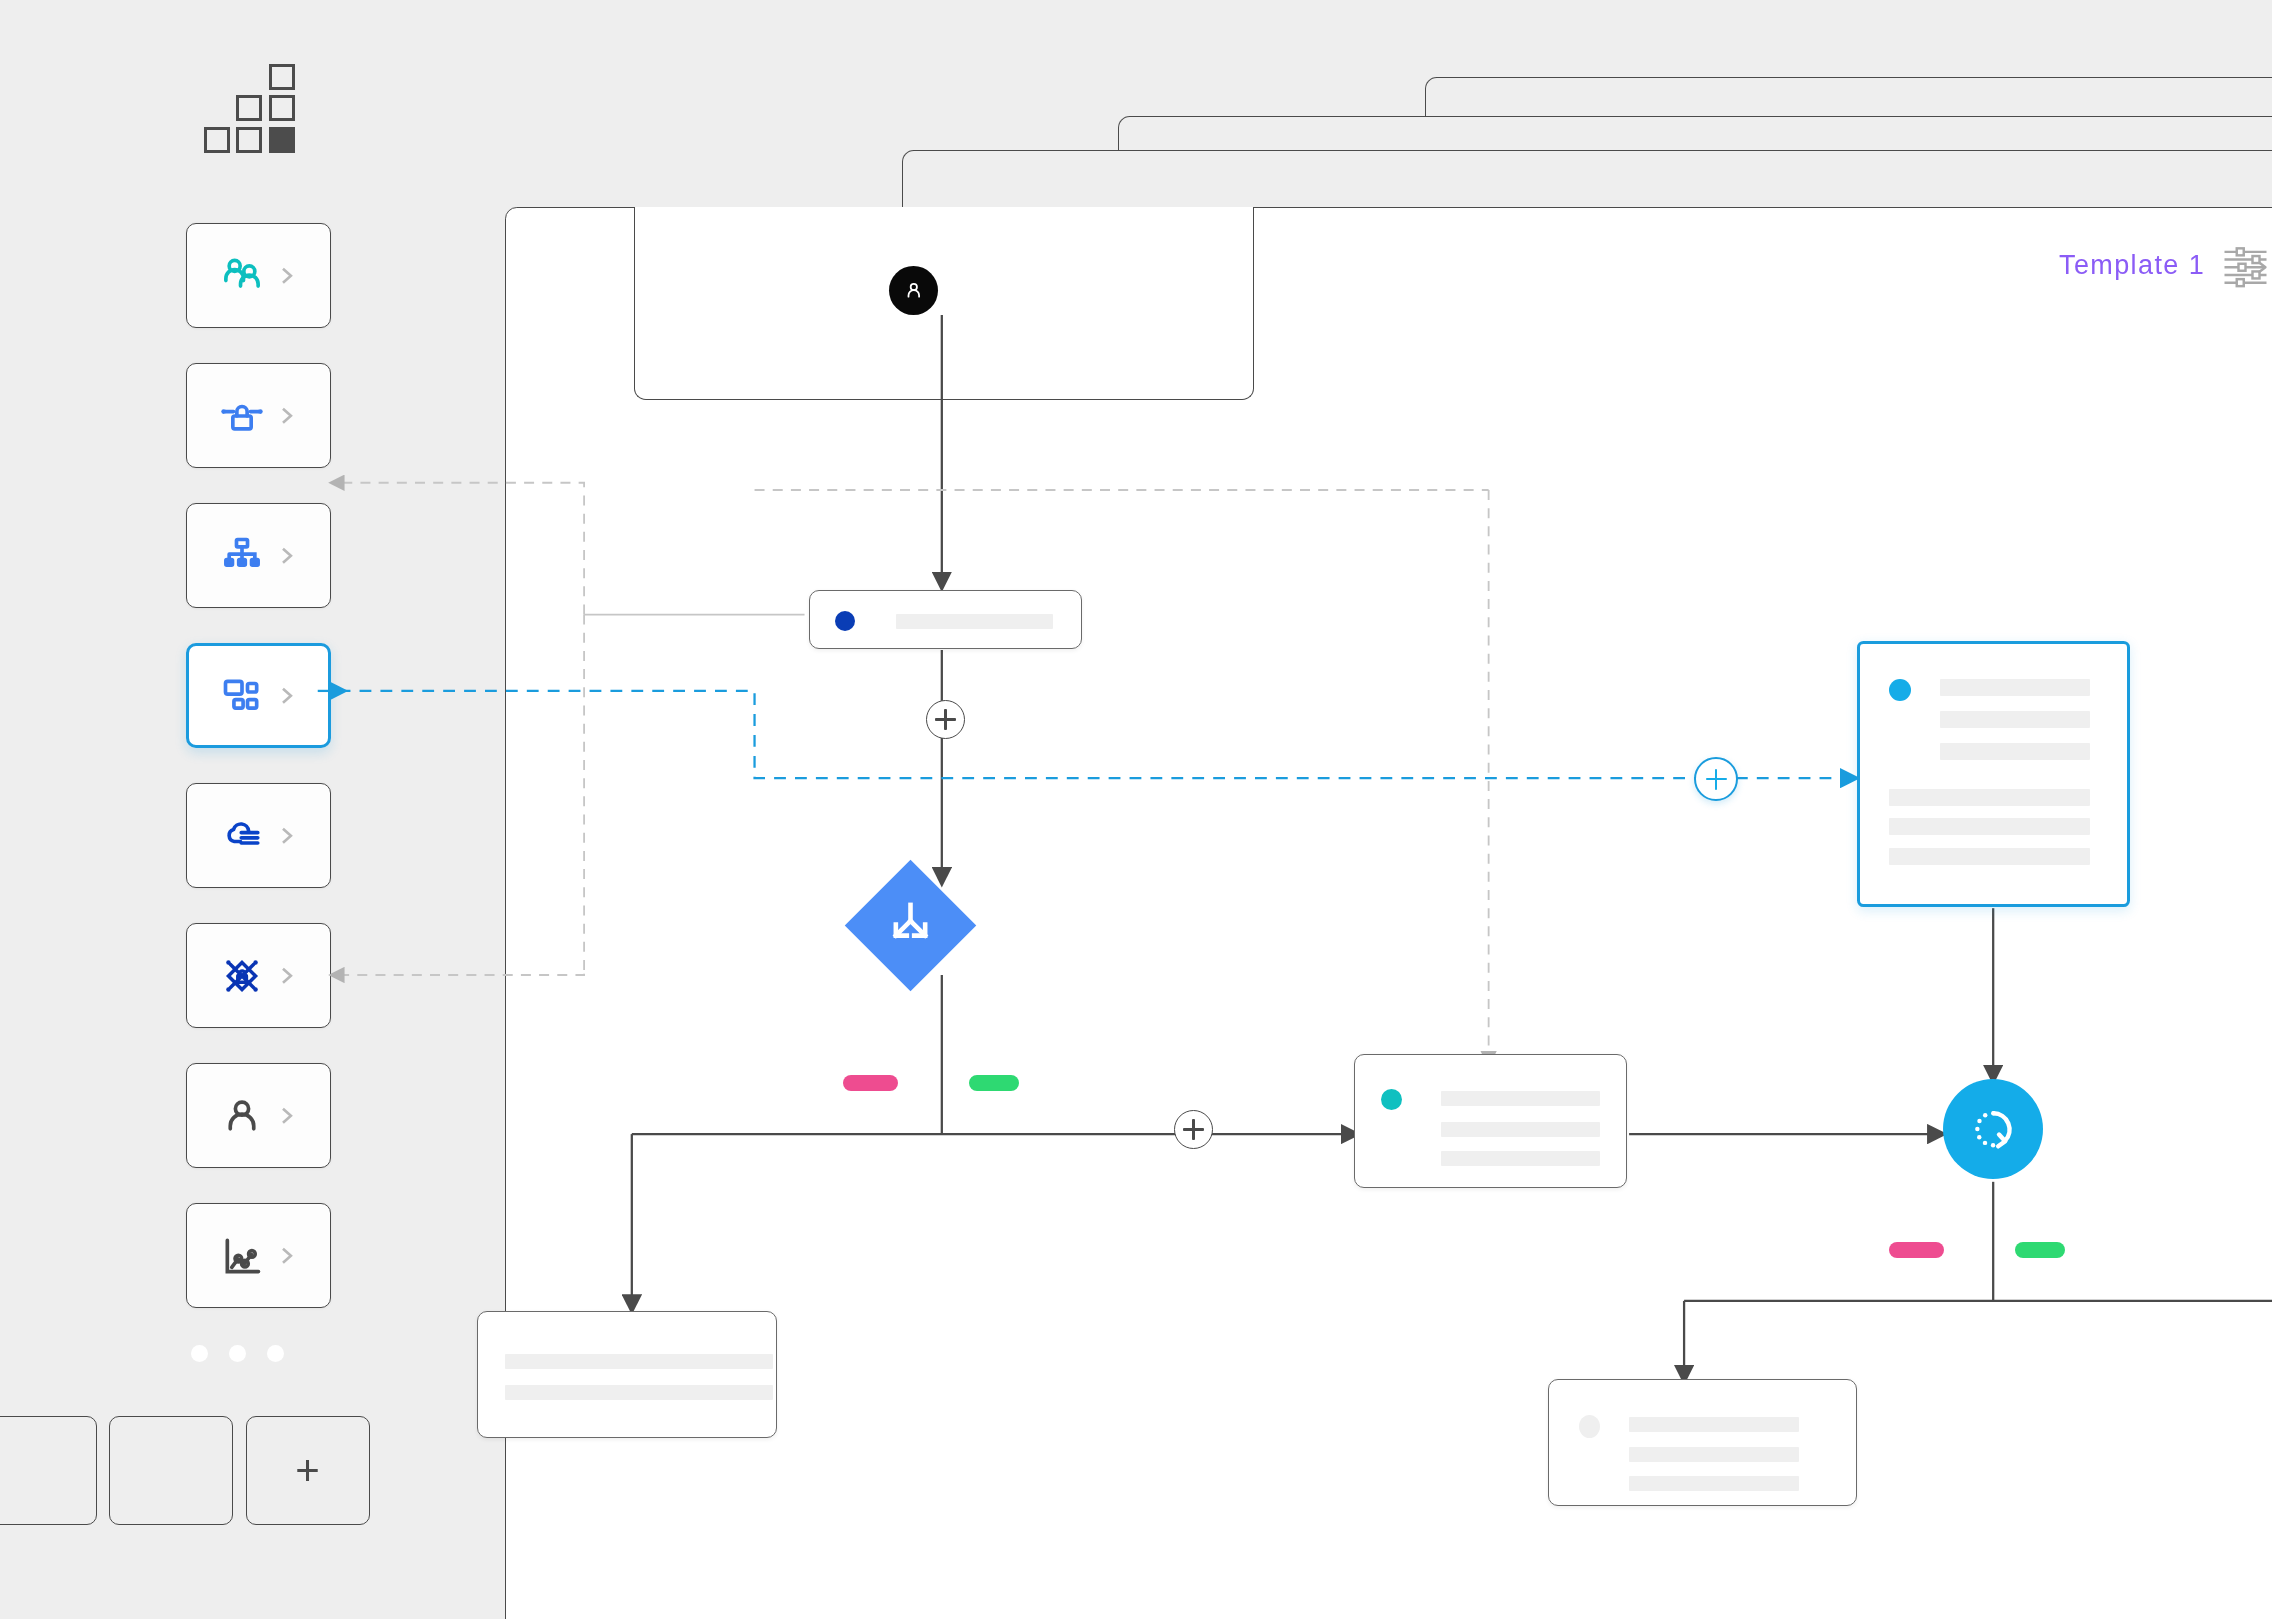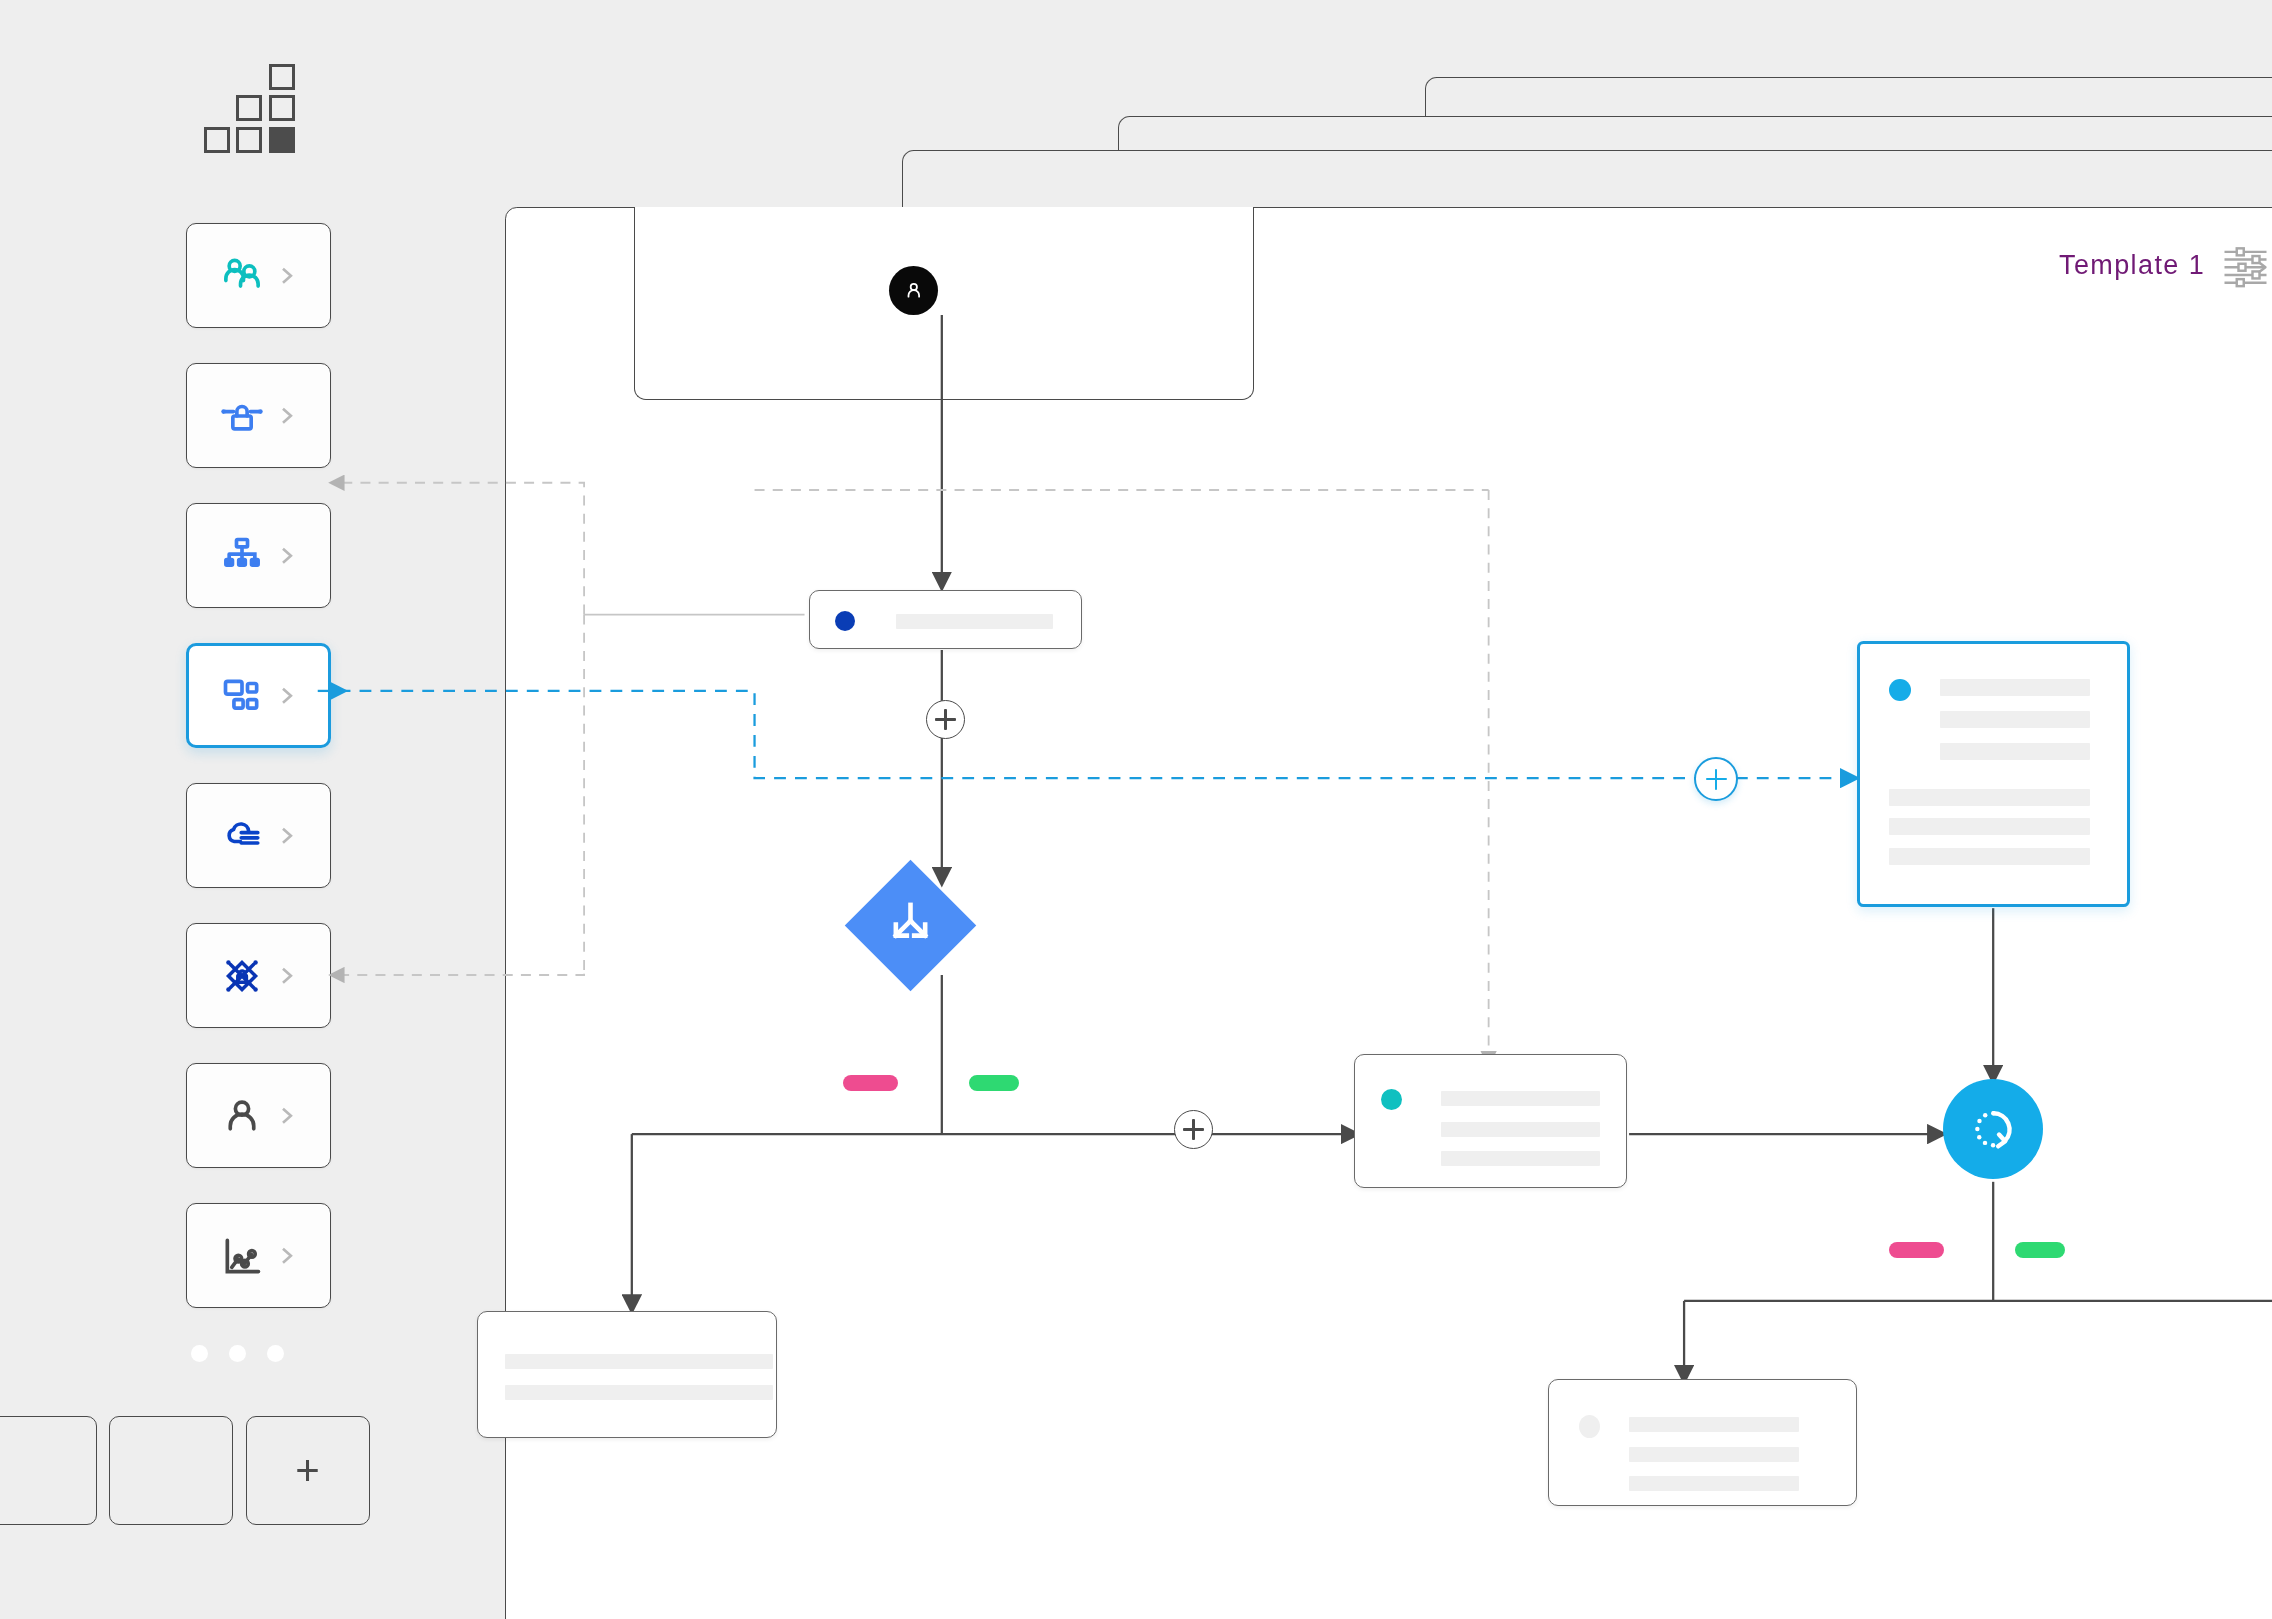--- a/index.html
+++ b/index.html
@@ -75,21 +75,21 @@
     position:absolute; left:505px; top:207px;
     width:1902px; height:1454px;
     background:#ffffff;
     border:1.4px solid #4a4a4a;
     border-radius:11.8px 11.8px 0 0;
     overflow:hidden;
   }
 
   
   #canvas-header { position:absolute; left:2059px; top:241px; display:flex; align-items:center; gap:16.4px; }
-  #template-label { font-size:27px; color:#701a75; letter-spacing:1.4px; white-space:nowrap; }
+  #template-label { font-size:27px; color:#8b5cf6; letter-spacing:1.4px; white-space:nowrap; }
   #icon-sliders { width:49px; height:49px; color:#a8a8a8; }
   #icon-sliders svg { width:100%; height:100%; display:block; }
 
   
   #actor-container {
     position:absolute; left:634px; top:207px;
     width:620px; height:193px;
     border:1.4px solid #4a4a4a; border-top:none;
     border-radius:0 0 11.8px 11.8px;
     background:#ffffff;

